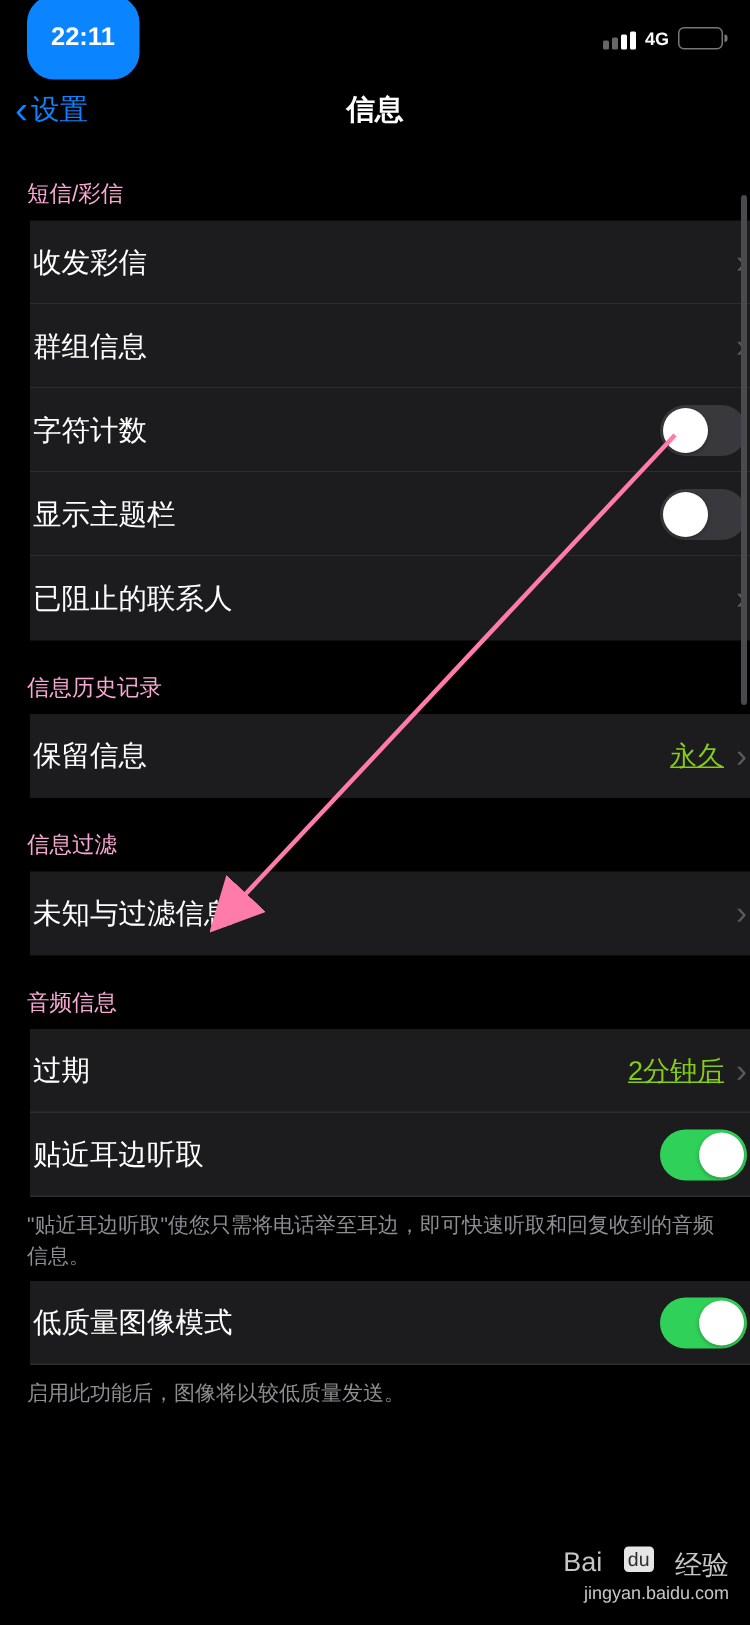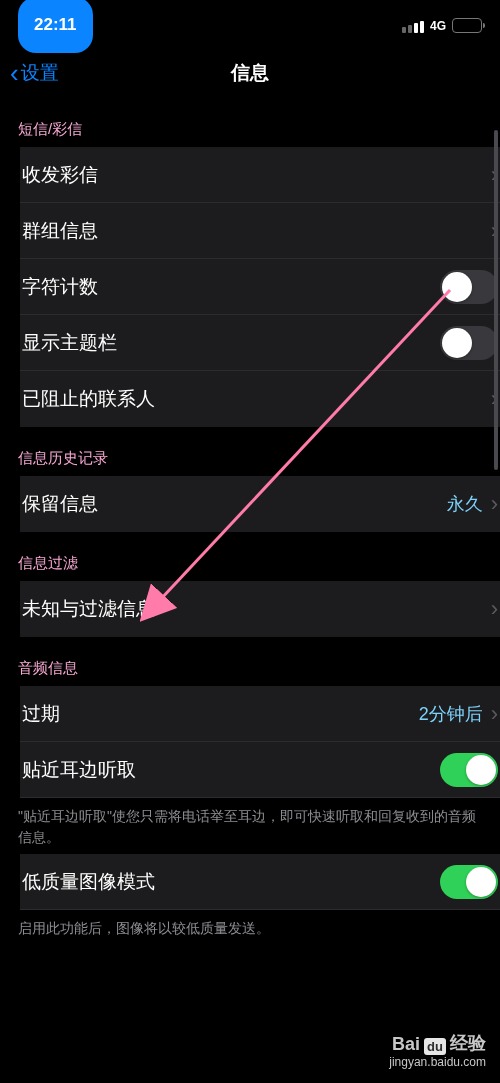--- a/index.html
+++ b/index.html
@@ -101,24 +101,25 @@
       align-items: center;
       justify-content: space-between;
       min-height: 56px;
       padding: 0 2px;
       font-size: 19px;
       border-bottom: 0.5px solid #2c2c2e;
       margin-left: 20px;
     }
     .row:last-child { border-bottom: none; }
     .row-value {
-      color: #7dd3fc;
+      color: #84cc16;
       font-size: 18px;
       margin-left: auto;
       margin-right: 8px;
+      text-decoration: underline;
     }
     .chevron {
       color: #5a5a5e;
       font-size: 22px;
       font-weight: 300;
     }
     .toggle {
       width: 58px; height: 34px;
       border-radius: 17px;
       position: relative;
@@ -135,22 +136,22 @@
     .toggle-on::after { right:2px; }
     .group { margin-bottom: 0; }
     .arrow-svg { position:absolute; top:280px; left:140px; pointer-events:none; z-index:100; }
     .watermark {
       position: absolute;
       bottom: 14px; right: 14px;
       color: #ddd; font-size: 12px; text-align: right;
       opacity: .9;
     }
     .watermark .brand {
-      font-size: 18px; font-weight: 700;
-      display: flex; align-items: flex-end; gap: 4px; justify-content: flex-end;
+      font-size: 18px; font-weight: 400;
+      display: flex; align-items: flex-start; gap: 14px; justify-content: flex-end;
     }
     .watermark .brand .du { font-size: 13px; background:#fff; color:#333; border-radius:3px; padding:1px 3px; }
     .scrollbar {
       position: absolute; right: 2px; top: 130px;
       width: 4px; height: 340px;
       background: #4a4a4e; border-radius: 2px;
     }
   </style>
 </head>
 <body>

